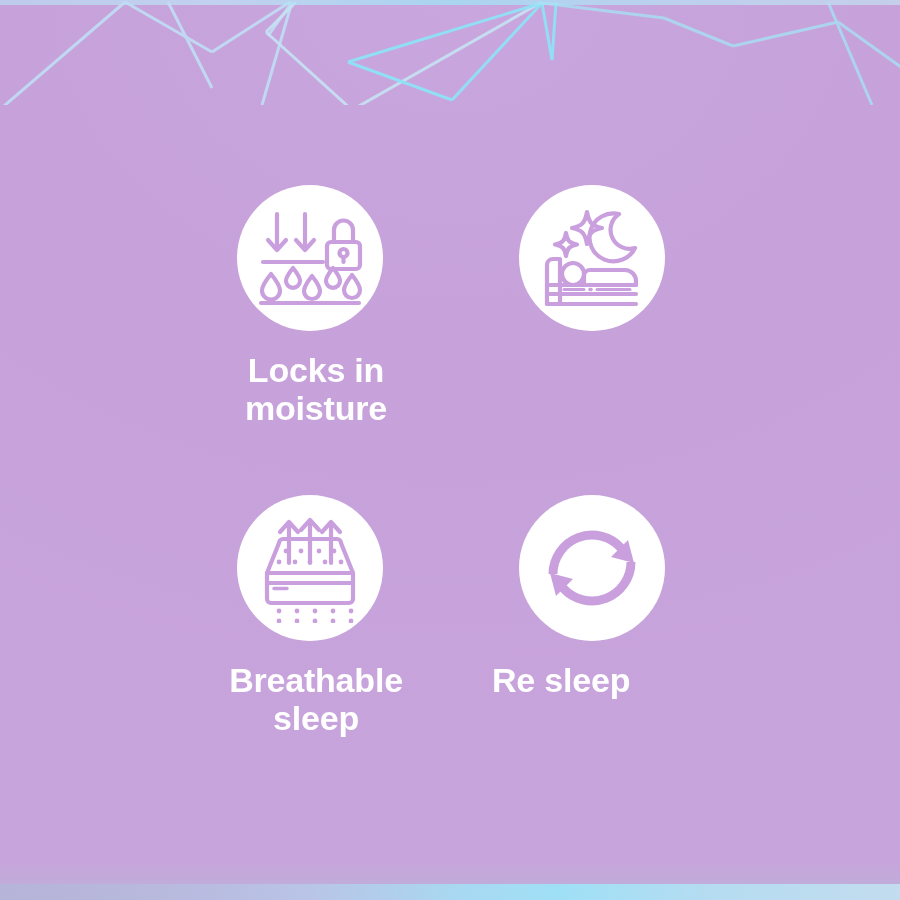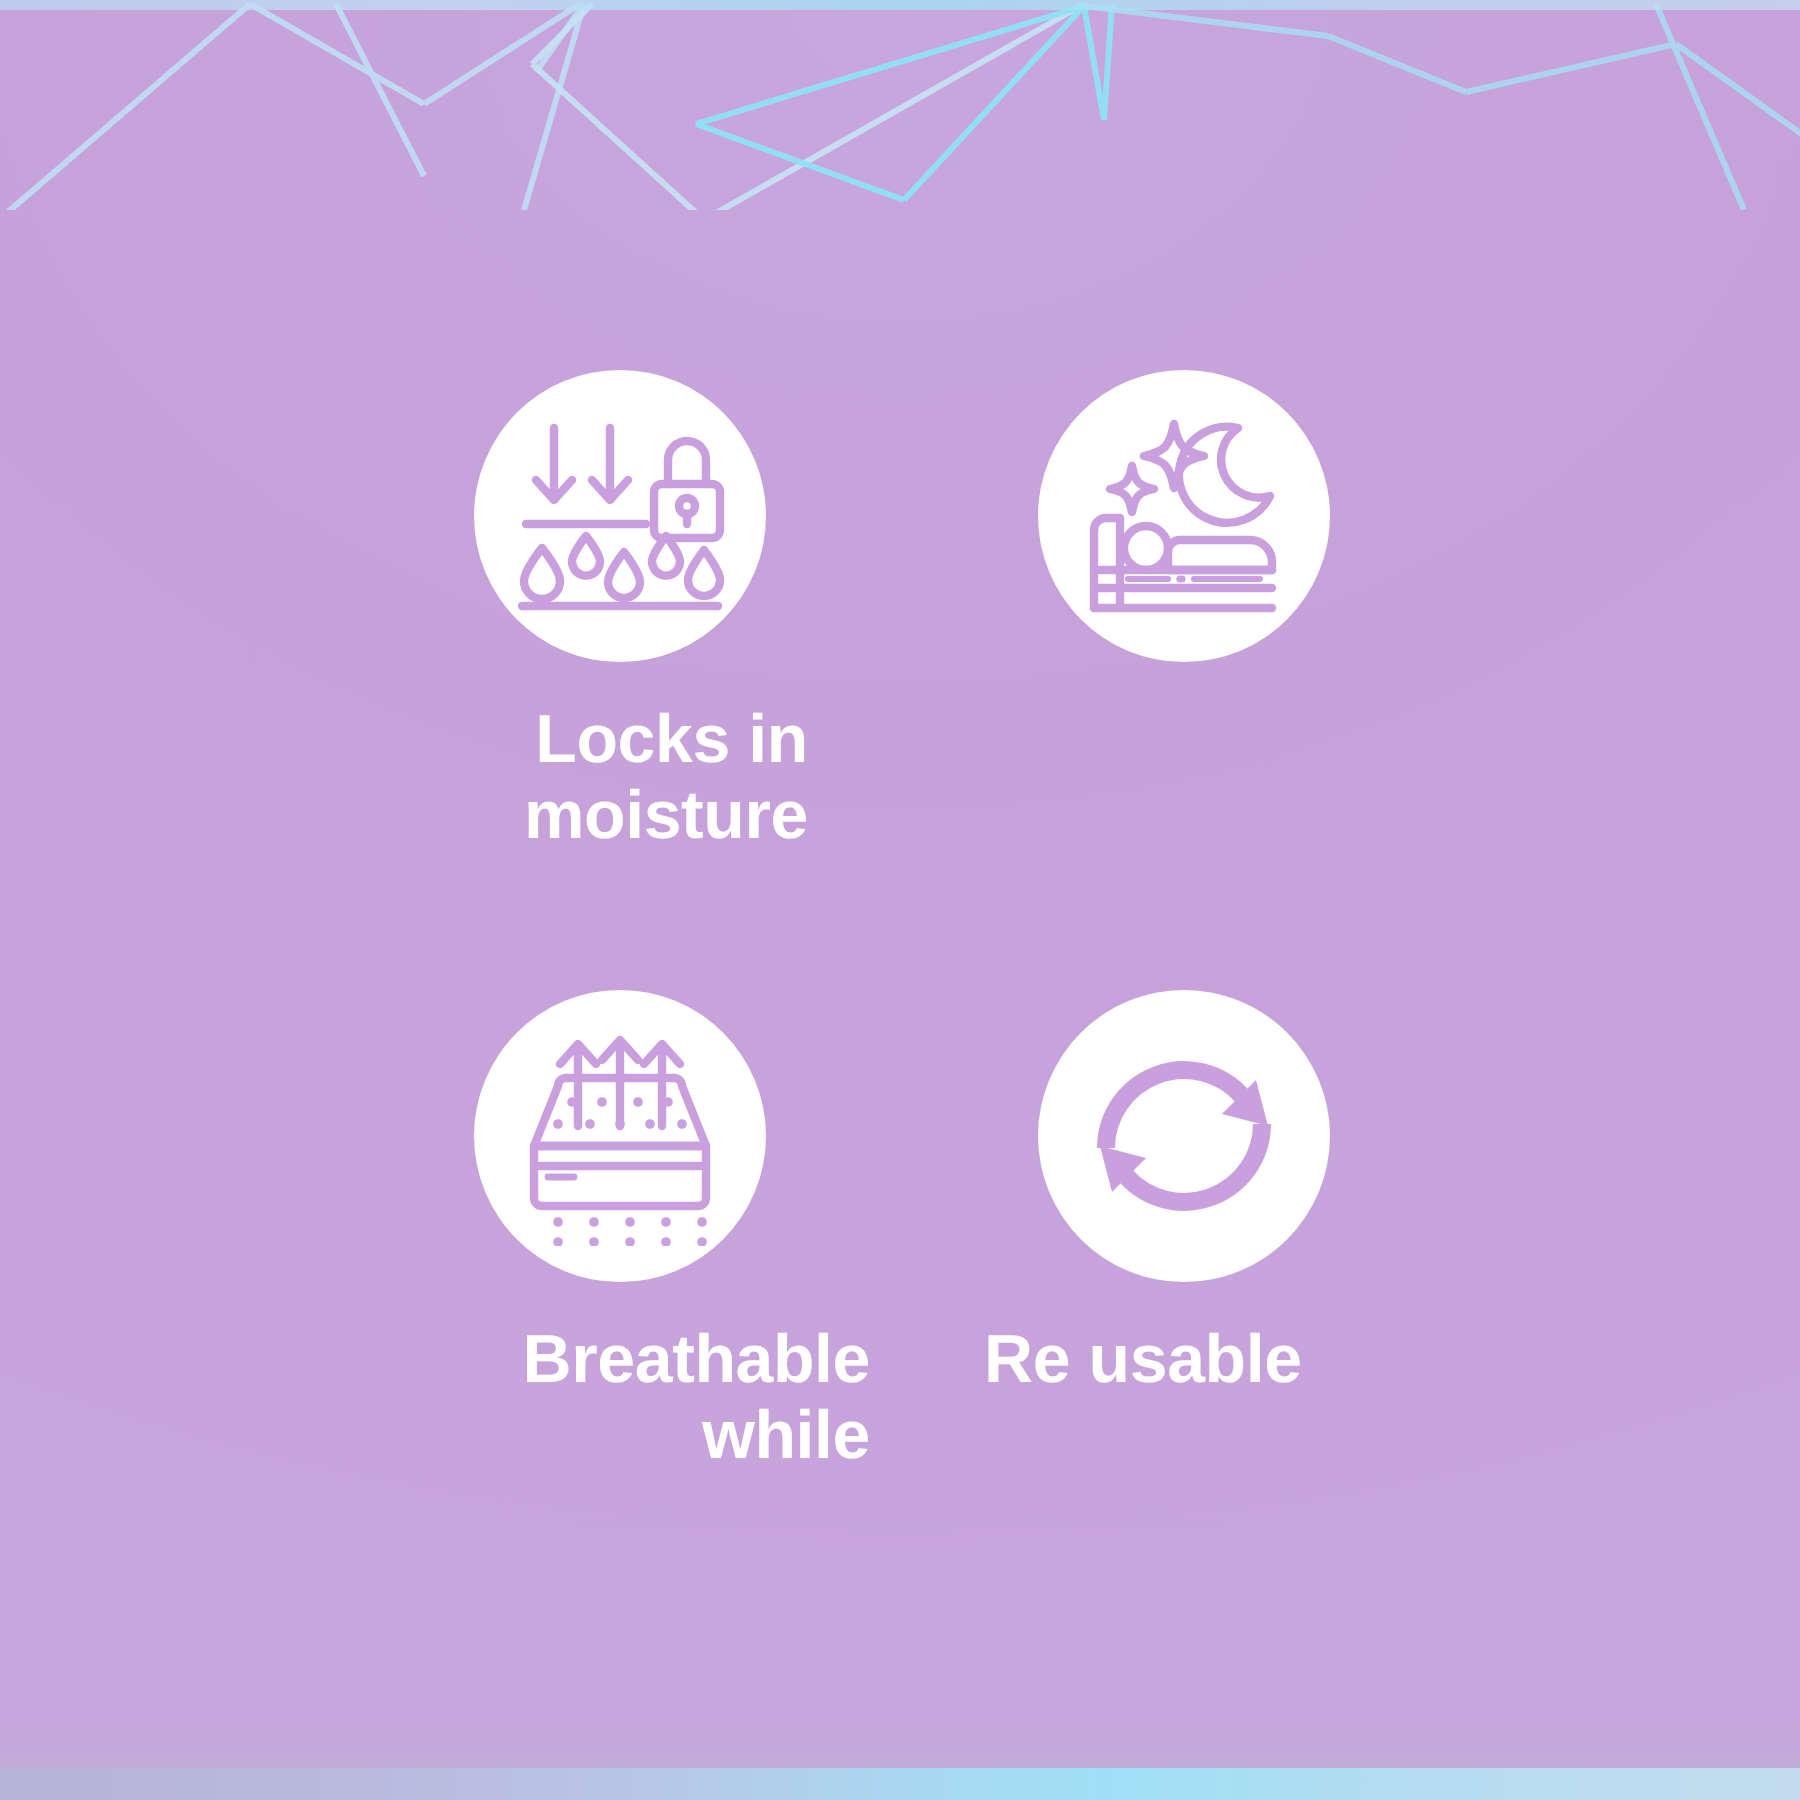--- a/index.html
+++ b/index.html
@@ -30,21 +30,21 @@
   .badge{
     width:146px;height:146px;border-radius:50%;
     background:#ffffff;
     display:flex;align-items:center;justify-content:center;
   }
   .badge svg{display:block;}
   .caption{
     color:#ffffff;font-weight:bold;font-size:34px;line-height:1.12;
     letter-spacing:-0.2px;white-space:pre-line;margin-top:20px;
   }
-  .cap-center{text-align:right;}
+  .cap-center{text-align:center;}
   .cap-left{text-align:left;}
 
   
   .c1{left:237px;top:185px;}
   .c2{left:519px;top:185px;}
   .c3{left:237px;top:495px;}
   .c4{left:519px;top:495px;}
   .c1 .caption{width:176px;margin-left:-9px;}
   .c2 .caption{width:215px;margin-left:-27px;}
   .c3 .caption{width:238px;margin-left:-40px;}
@@ -183,36 +183,36 @@
             <circle cx="96" cy="98" r="2.4"></circle>
             <circle cx="24" cy="108" r="2.4"></circle>
               <circle cx="42" cy="108" r="2.4"></circle>
             <circle cx="60" cy="108" r="2.4"></circle>
               <circle cx="78" cy="108" r="2.4"></circle>
             <circle cx="96" cy="108" r="2.4"></circle>
           </g>
         </svg>
       </div>
       <div class="caption cap-center">Breathable
-while</div>
+sleep</div>
     </div>
 
     <div class="cell c4">
       <div class="badge">
         <svg width="100" height="100" viewBox="0 0 100 100" fill="none">
           <g stroke="#c9a0dd" stroke-width="9" fill="none" stroke-linecap="butt">
             <path d="M11,56 A39,39 0 0 1 79,30"></path>
             <path d="M89,44 A39,39 0 0 1 21,70"></path>
           </g>
           <g fill="#c9a0dd" stroke="none">
             <path d="M86,22 L92,45 L69,39 z"></path>
             <path d="M14,78 L8,55 L31,61 z"></path>
           </g>
         </svg>
       </div>
-      <div class="caption cap-left">Re usable</div>
+      <div class="caption cap-left">Re sleep</div>
     </div>
 
   </div>
 
   <div class="bottom-fade"></div>
   <div class="bottom-strip"></div>
 </div>
 
 </body></html>

